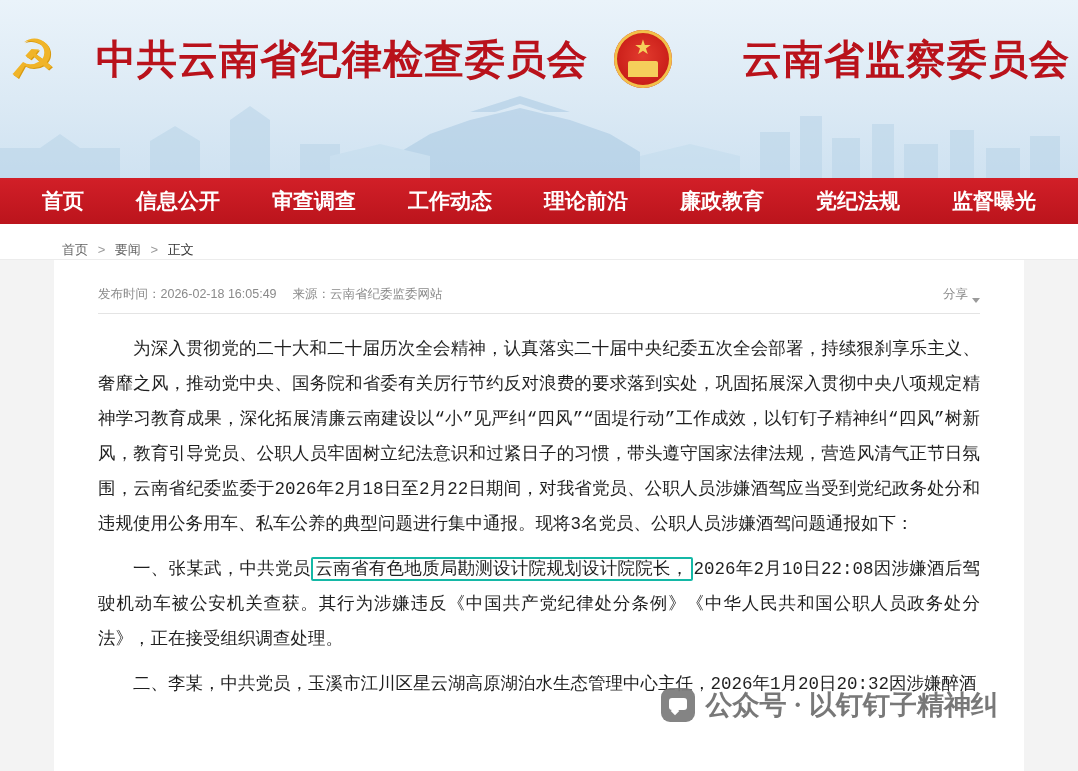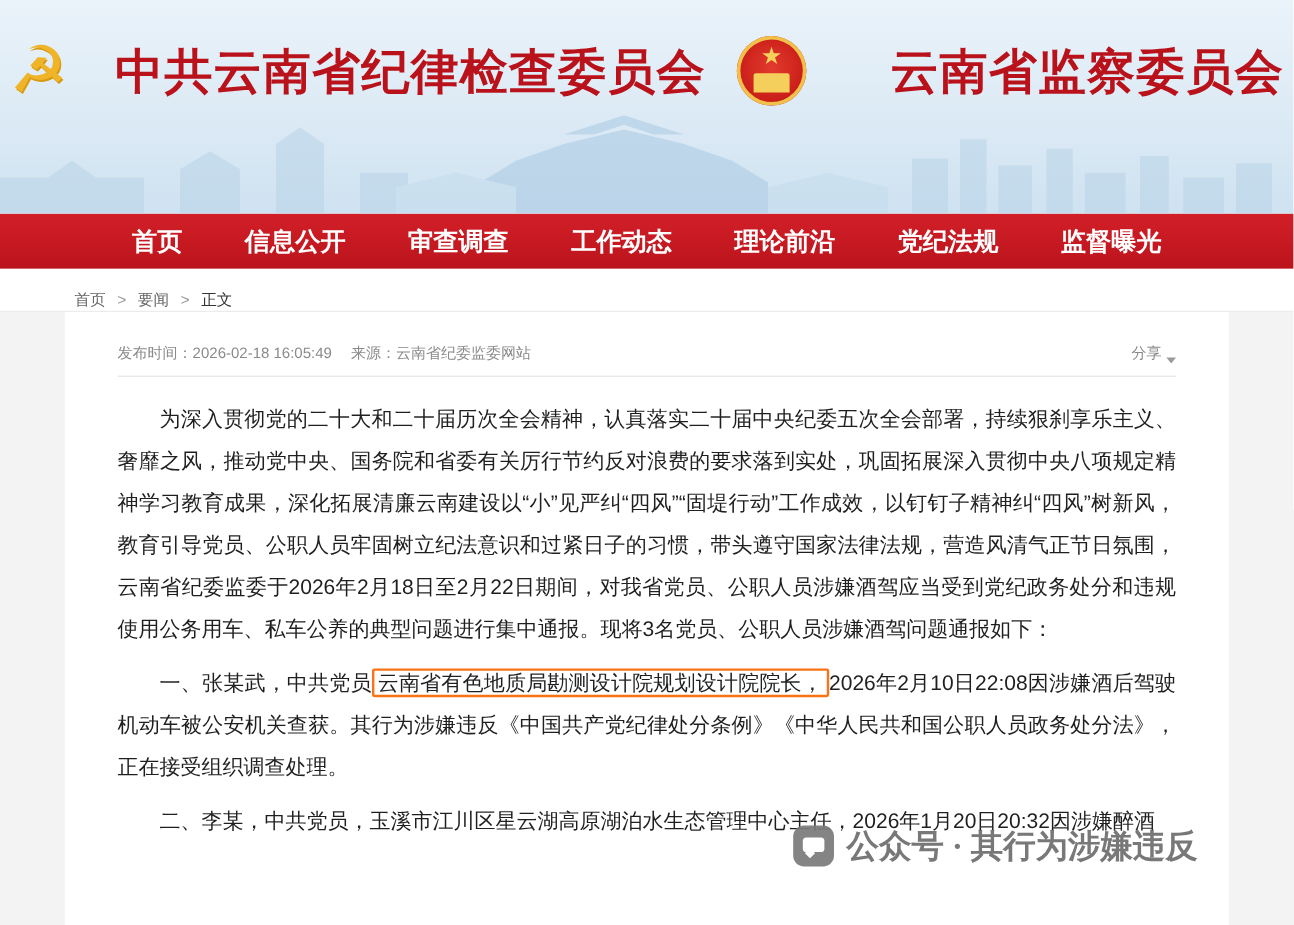--- a/index.html
+++ b/index.html
@@ -180,30 +180,30 @@
     cursor: pointer;
   }
   .caret-down {
     width: 0; height: 0;
     border-left: 4px solid transparent;
     border-right: 4px solid transparent;
     border-top: 5px solid #9a9a9a;
     display: inline-block;
   }
   .content {
-    font-family: Liberation Sans, sans-serif;
+    font-family: Liberation Mono, monospace;
     font-size: 17.5px;
     color: #1f1f1f;
     line-height: 2.0;
     text-align: justify;
   }
   .content p { margin: 0 0 10px 0; }
   .indent { text-indent: 2em; }
   .highlight-box {
-    border: 2px solid #f97316;
+    border: 2px solid #14b8a6;
     padding: 0 3px;
     border-radius: 2px;
   }
 
   
   .watermark {
     position: absolute;
     right: 26px;
     bottom: 48px;
     display: flex;
@@ -283,20 +283,21 @@
     <div class="title-national">云南省监察委员会</div>
   </div>
 </div>
 
 <div class="nav">
   <div class="nav-item">首页</div>
   <div class="nav-item">信息公开</div>
   <div class="nav-item">审查调查</div>
   <div class="nav-item">工作动态</div>
   <div class="nav-item">理论前沿</div>
+  <div class="nav-item">廉政教育</div>
   <div class="nav-item">党纪法规</div>
   <div class="nav-item">监督曝光</div>
 </div>
 
 <div class="breadcrumb-wrap">
   <div class="breadcrumb">
     <span class="crumb">首页</span>
     <span class="sep">&gt;</span>
     <span class="crumb">要闻</span>
     <span class="sep">&gt;</span>
@@ -324,17 +325,17 @@
 
       <p class="indent">
         <span>一、张某武，中共党员</span><span class="highlight-box">云南省有色地质局勘测设计院规划设计院院长，</span><span>2026年2月10日22:08因涉嫌酒后驾驶机动车被公安机关查获。其行为涉嫌违反《中国共产党纪律处分条例》《中华人民共和国公职人员政务处分法》，正在接受组织调查处理。</span>
       </p>
 
       <p class="indent">二、李某，中共党员，玉溪市江川区星云湖高原湖泊水生态管理中心主任，2026年1月20日20:32因涉嫌醉酒</p>
     </div>
 
     <div class="watermark">
       <span class="wm-logo"></span>
-      <span>公众号 · 其行为涉嫌违反</span>
+      <span>公众号 · 以钉钉子精神纠</span>
     </div>
 
   </div>
 </div>
 
 </body></html>

